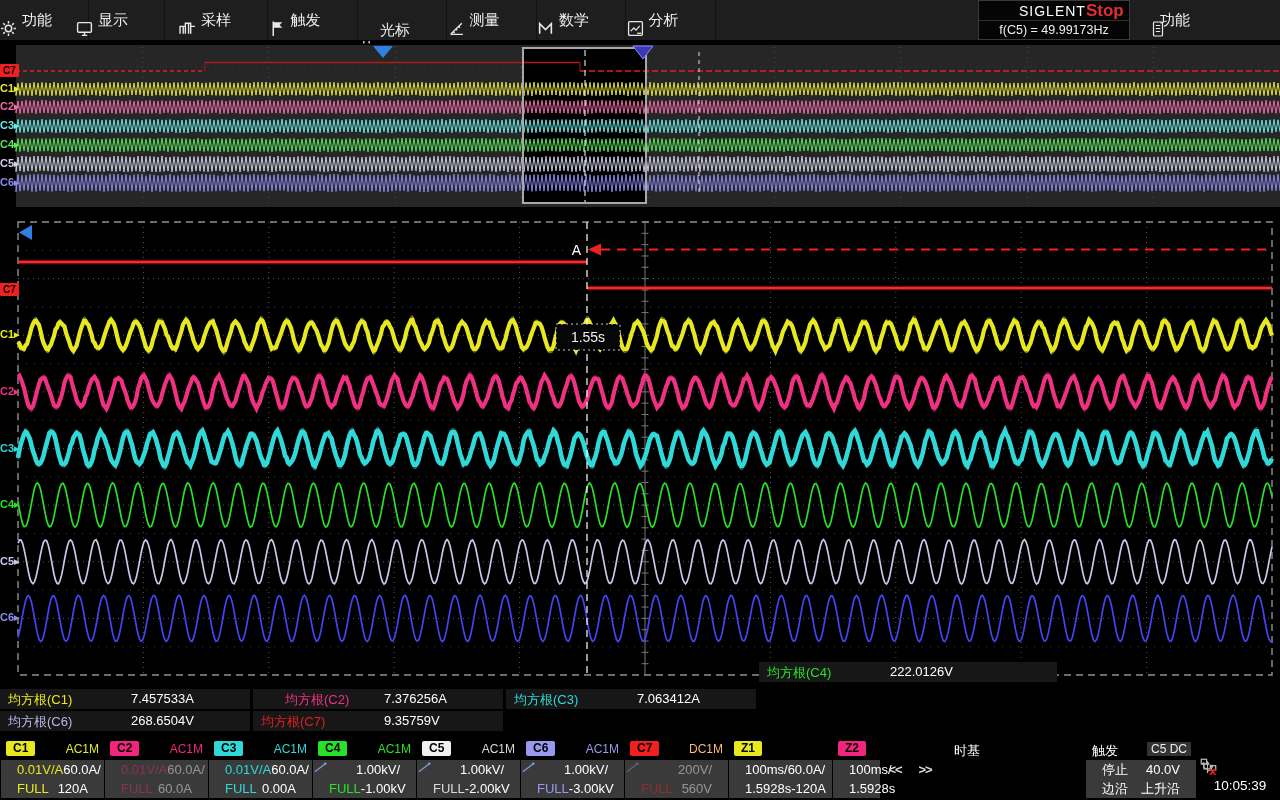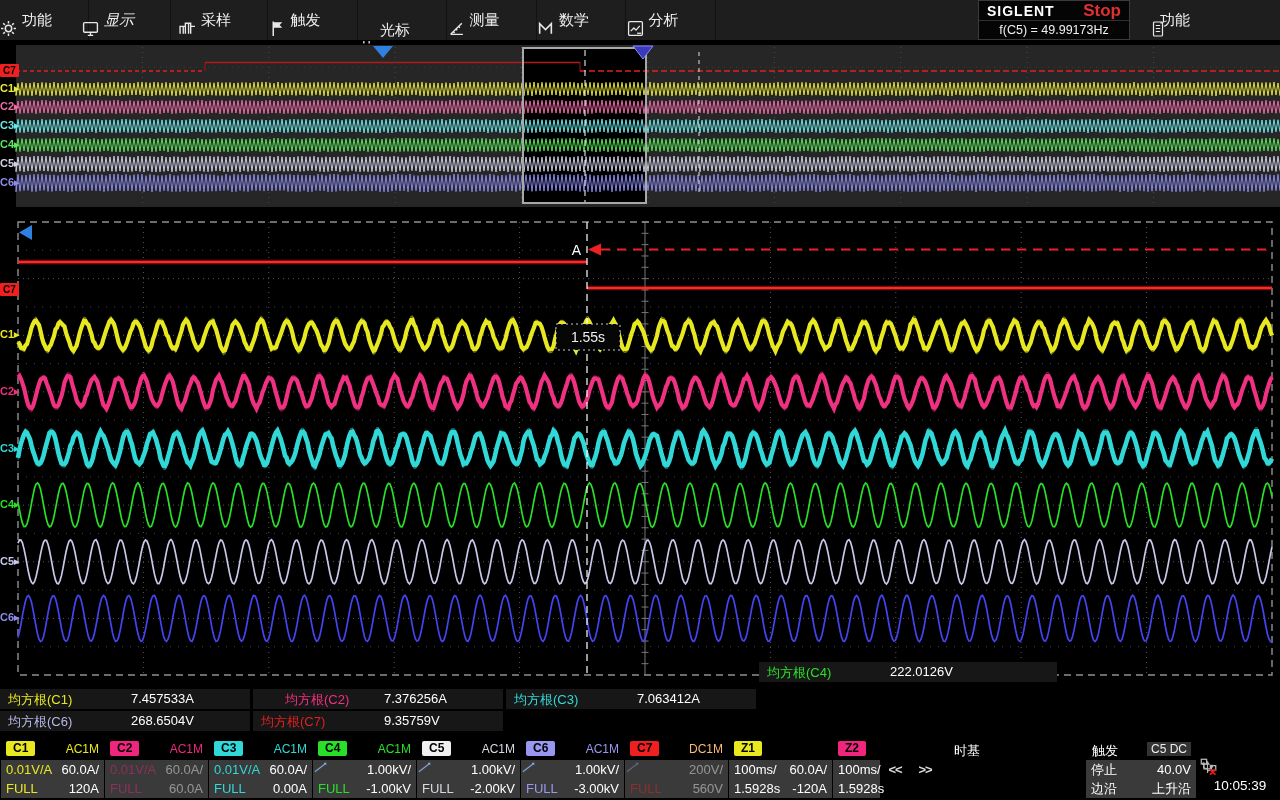--- a/index.html
+++ b/index.html
@@ -8,21 +8,21 @@
   
   #menubar{position:absolute;left:0;top:0;width:1280px;height:40px;background:#1e1e1e;}
   .menu-item{position:absolute;top:0;height:40px;width:89px;display:flex;align-items:center;
              gap:8px;padding-left:14px;box-sizing:border-box;border-right:1px solid #121212;
              font-size:15px;color:#f0f0f0;cursor:default;}
   .menu-item svg{flex:0 0 auto;}
   #brand-block{position:absolute;left:978px;top:0;width:152px;height:40px;background:#050505;
                border:1px solid #3a3a3a;box-sizing:border-box;}
   #brand-row{display:flex;align-items:center;justify-content:space-between;height:19px;
              padding:0 8px;border-bottom:1px solid #303030;}
-  #brand-name{font-weight:bold;font-size:14px;letter-spacing:1px;color:#fff;}
+  #brand-name{font-weight:normal;font-size:14px;letter-spacing:1px;color:#fff;margin-left:32px;}
   #brand-status{color:#e03030;font-weight:bold;font-size:17px;}
   #brand-readout{font-size:12.5px;color:#f0f0f0;text-align:center;line-height:19px;}
   #menu-right{position:absolute;left:1150px;top:0;height:40px;display:flex;align-items:center;
               gap:10px;font-size:15px;color:#f0f0f0;}
   
   svg{position:absolute;left:0;}
   #overview-svg{top:45px;}
   #main-svg{top:210px;}
   .ch-label{position:absolute;left:0;font-size:11px;font-weight:bold;line-height:13px;}
   .ch-label .arr{font-size:7px;vertical-align:1px;}
@@ -33,21 +33,21 @@
   .meas-cell .lbl{position:absolute;left:8px;top:2px;}
   .meas-cell .val{position:absolute;left:131px;top:2px;color:#fff;}
   
   #bottombar{position:absolute;left:0;top:738px;width:1280px;height:62px;background:#000;}
   .blk{position:absolute;top:2px;height:58px;}
   .blk .top{position:relative;height:19px;}
   .badge{position:absolute;left:5px;top:1px;padding:0 7px;height:15px;line-height:15px;
          border-radius:2px;font-size:12px;font-weight:bold;color:#000;}
   .coupling{position:absolute;right:5px;top:2px;font-size:12px;}
   .slab{position:absolute;left:0;right:0;top:20px;bottom:0;background:#3a3a3a;}
-  .srow{display:flex;justify-content:space-between;padding:0 5px;font-size:13px;line-height:19px;}
+  .srow{display:flex;justify-content:space-between;padding:0 16px;font-size:13px;line-height:19px;}
   .srow .r{color:#fff;}
   .dim{opacity:.45;}
   .navbtn{position:absolute;top:20px;width:26px;height:24px;line-height:24px;text-align:center;
           color:#ddd;font-size:13px;font-weight:bold;letter-spacing:-1px;}
   .info-title{font-size:13px;color:#fff;}
   #status-block{position:absolute;left:1200px;top:18px;width:80px;height:58px;text-align:center;}
   #status-icons{height:18px;display:flex;justify-content:center;gap:8px;padding-top:2px;}
   #status-time,#status-date{font-size:13.5px;color:#fff;line-height:19px;}
 </style>
 </head>
@@ -61,21 +61,21 @@
           <span>
             <svg width="17" height="17" viewBox="0 0 16 16">
               <g stroke="#e8e8e8" stroke-width="1.4" fill="none">
                 <circle cx="8" cy="8" r="3"></circle>
                 <path d="M8 1v2.2M8 12.8V15M1 8h2.2M12.8 8H15M3 3l1.6 1.6M11.4 11.4L13 13M13 3l-1.6 1.6M4.6 11.4L3 13"></path>
               </g>
             </svg>
           </span>
           <span>功能</span>
         </div>
-        <div class="menu-item" style="left: 82px; font-style: italic;">
+        <div class="menu-item" style="left: 76px;">
           <span>
             <svg width="17" height="17" viewBox="0 0 16 16">
               <g stroke="#e8e8e8" stroke-width="1.3" fill="none">
                 <rect x="1.5" y="2.5" width="13" height="9" rx="1"></rect>
                 <path d="M5.5 14.5h5M8 11.5v3"></path>
               </g>
             </svg>
           </span>
           <span>显示</span>
         </div>

